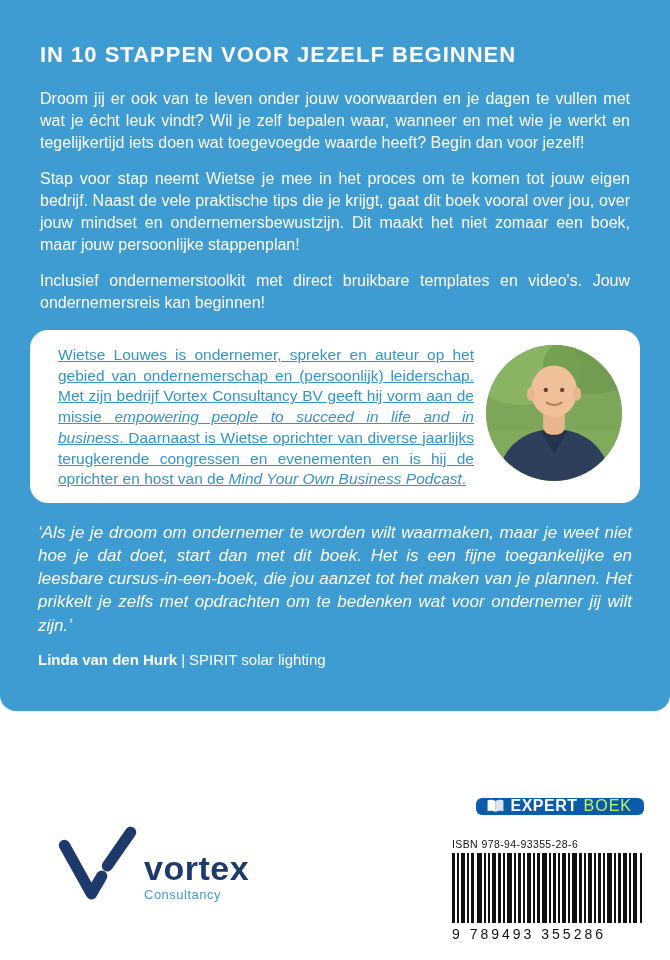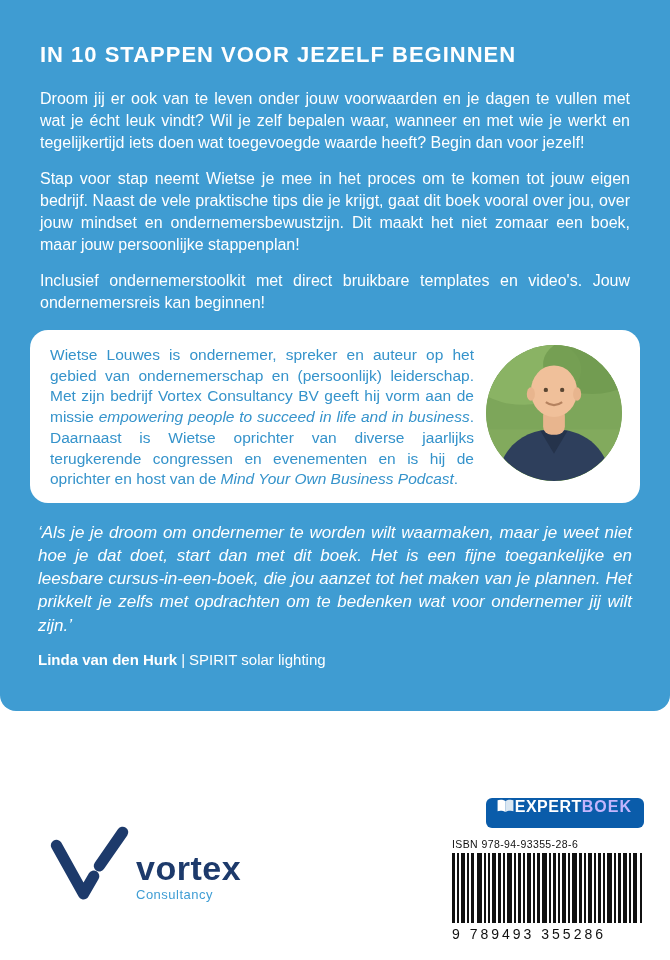--- a/index.html
+++ b/index.html
@@ -33,25 +33,26 @@
     margin: 0 40px 15px 40px;
     font-size: 16px;
     line-height: 1.36;
     text-align: justify;
     color: #ffffff;
   }
   .bio-box {
     margin: 16px 30px 0 30px;
     background: #ffffff;
     border-radius: 18px;
-    padding: 15px 18px 13px 20px;
+    padding: 15px 18px 13px 28px;
     color: #3593cb;
     font-size: 15.5px;
     line-height: 1.34;
     overflow: hidden;
+    text-decoration: underline;
   }
   .bio-photo {
     float: right;
     width: 136px;
     height: 136px;
     margin: 0 0 6px 12px;
     border-radius: 50%;
     overflow: hidden;
     background: #7da65a;
   }
@@ -74,21 +75,21 @@
   .attribution .attr-name { font-weight: bold; }
   .attribution .attr-sep { margin: 0 4px; font-weight: 300; }
   .footer {
     position: absolute;
     left: 0; right: 0; bottom: 0;
     height: 172px;
     background: #ffffff;
   }
   .vortex-logo {
     position: absolute;
-    left: 48px;
+    left: 56px;
     top: 36px;
     display: flex;
     align-items: flex-end;
   }
   .vortex-mark { width: 84px; height: 80px; }
   .vortex-textcol { margin-left: 4px; padding-bottom: 2px; }
   .vortex-name {
     font-size: 34px;
     font-weight: bold;
     color: #1d3a6b;
@@ -98,30 +99,31 @@
   .vortex-sub {
     font-size: 13px;
     color: #3f9dd4;
     letter-spacing: 0.5px;
     margin-top: 2px;
   }
   .expertboek {
     position: absolute;
     right: 26px;
     top: 10px;
-    height: 30px;
+    height: 17px;
     padding: 0 12px 0 10px;
     background: #0a5caa;
     border-radius: 6px;
     display: flex;
-    align-items: flex-start;
+    align-items: flex-end;
+    gap: 6px;
   }
   .expertboek .eb-icon { width: 19px; height: 17px; }
   .eb-expert { color: #ffffff; font-weight: bold; font-size: 16px; letter-spacing: 0.5px; }
-  .eb-boek { color: #c4b5fd; font-weight: bold; font-size: 16px; letter-spacing: 1px; }
+  .eb-boek { color: #bef264; font-weight: normal; font-size: 16px; letter-spacing: 1px; }
   .barcode-block {
     position: absolute;
     right: 26px;
     top: 50px;
     width: 192px;
     text-align: left;
   }
   .isbn-line {
     font-size: 10.5px;
     color: #111111;

